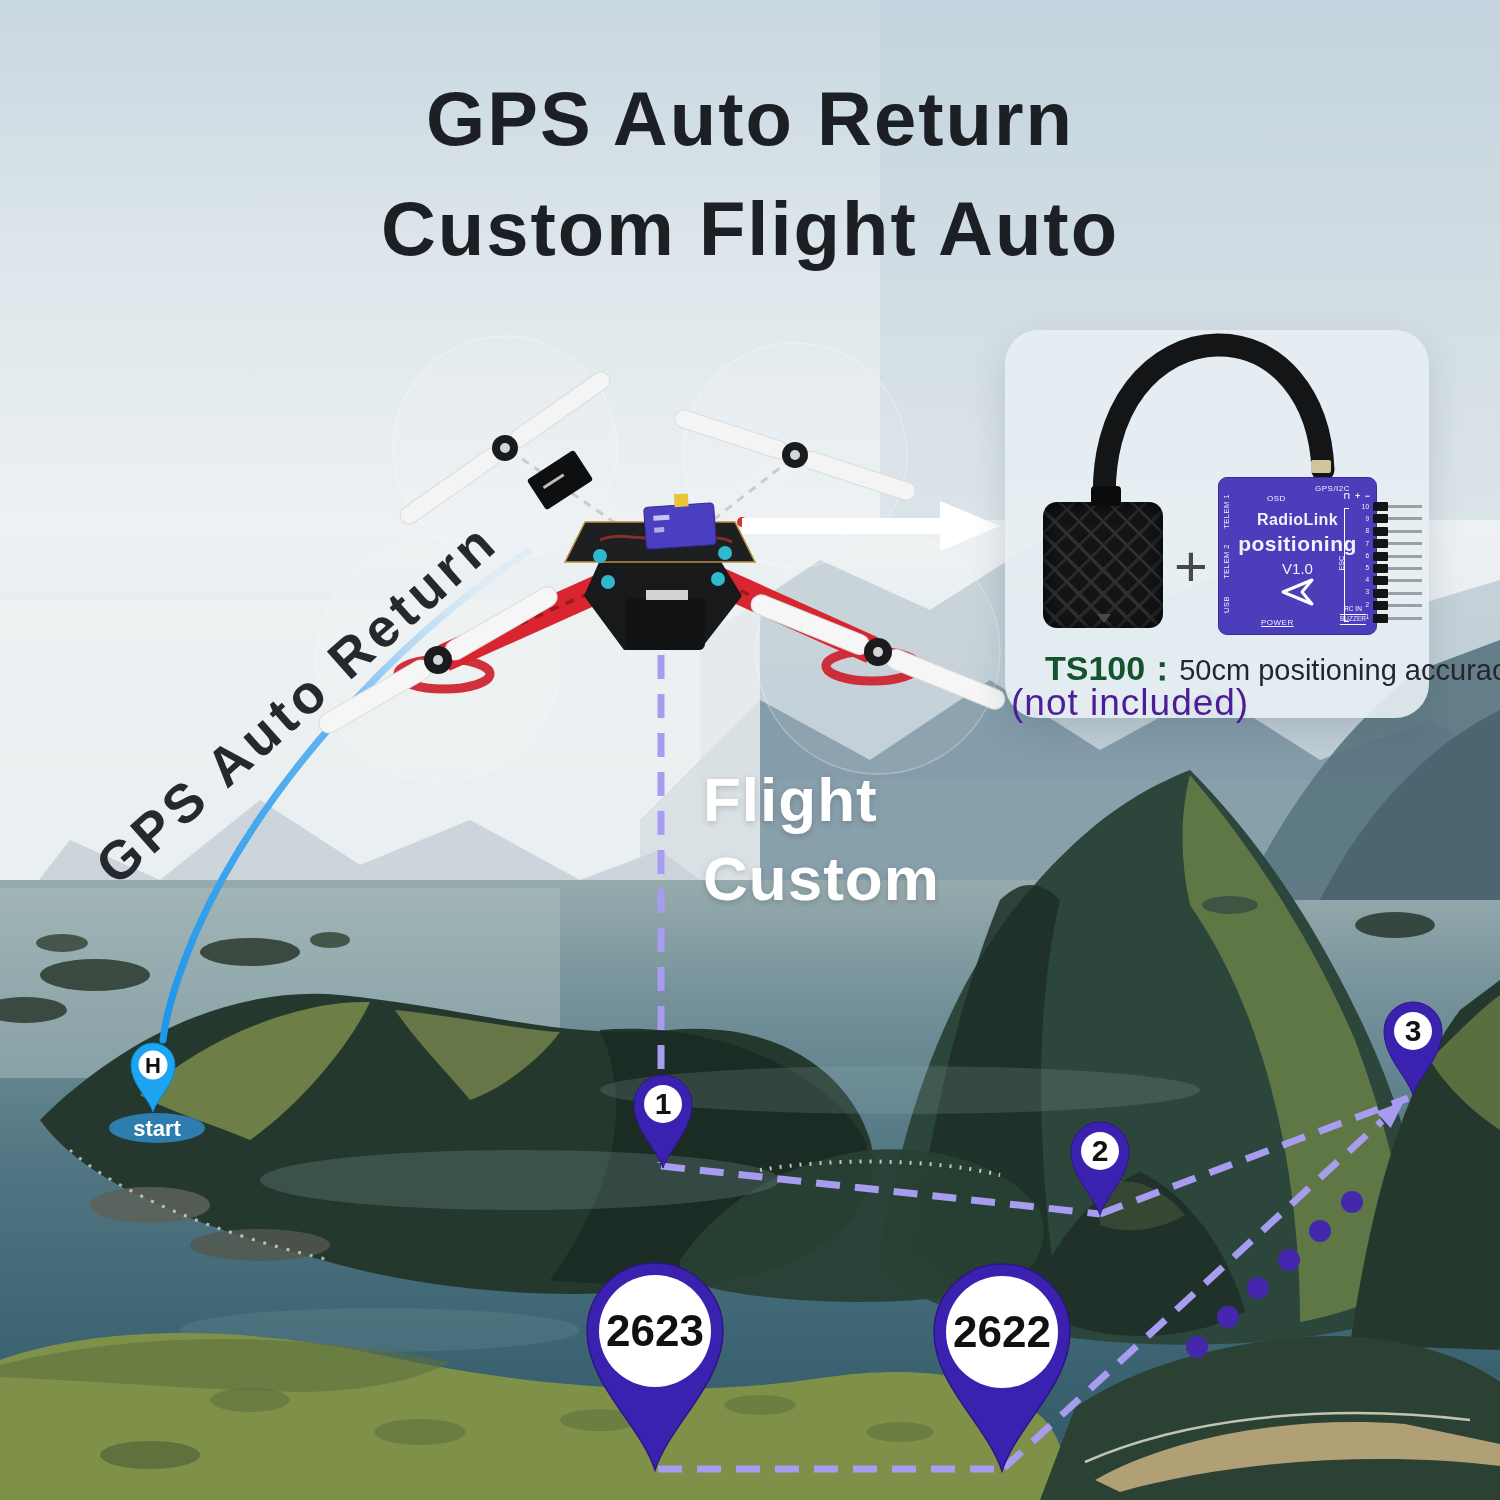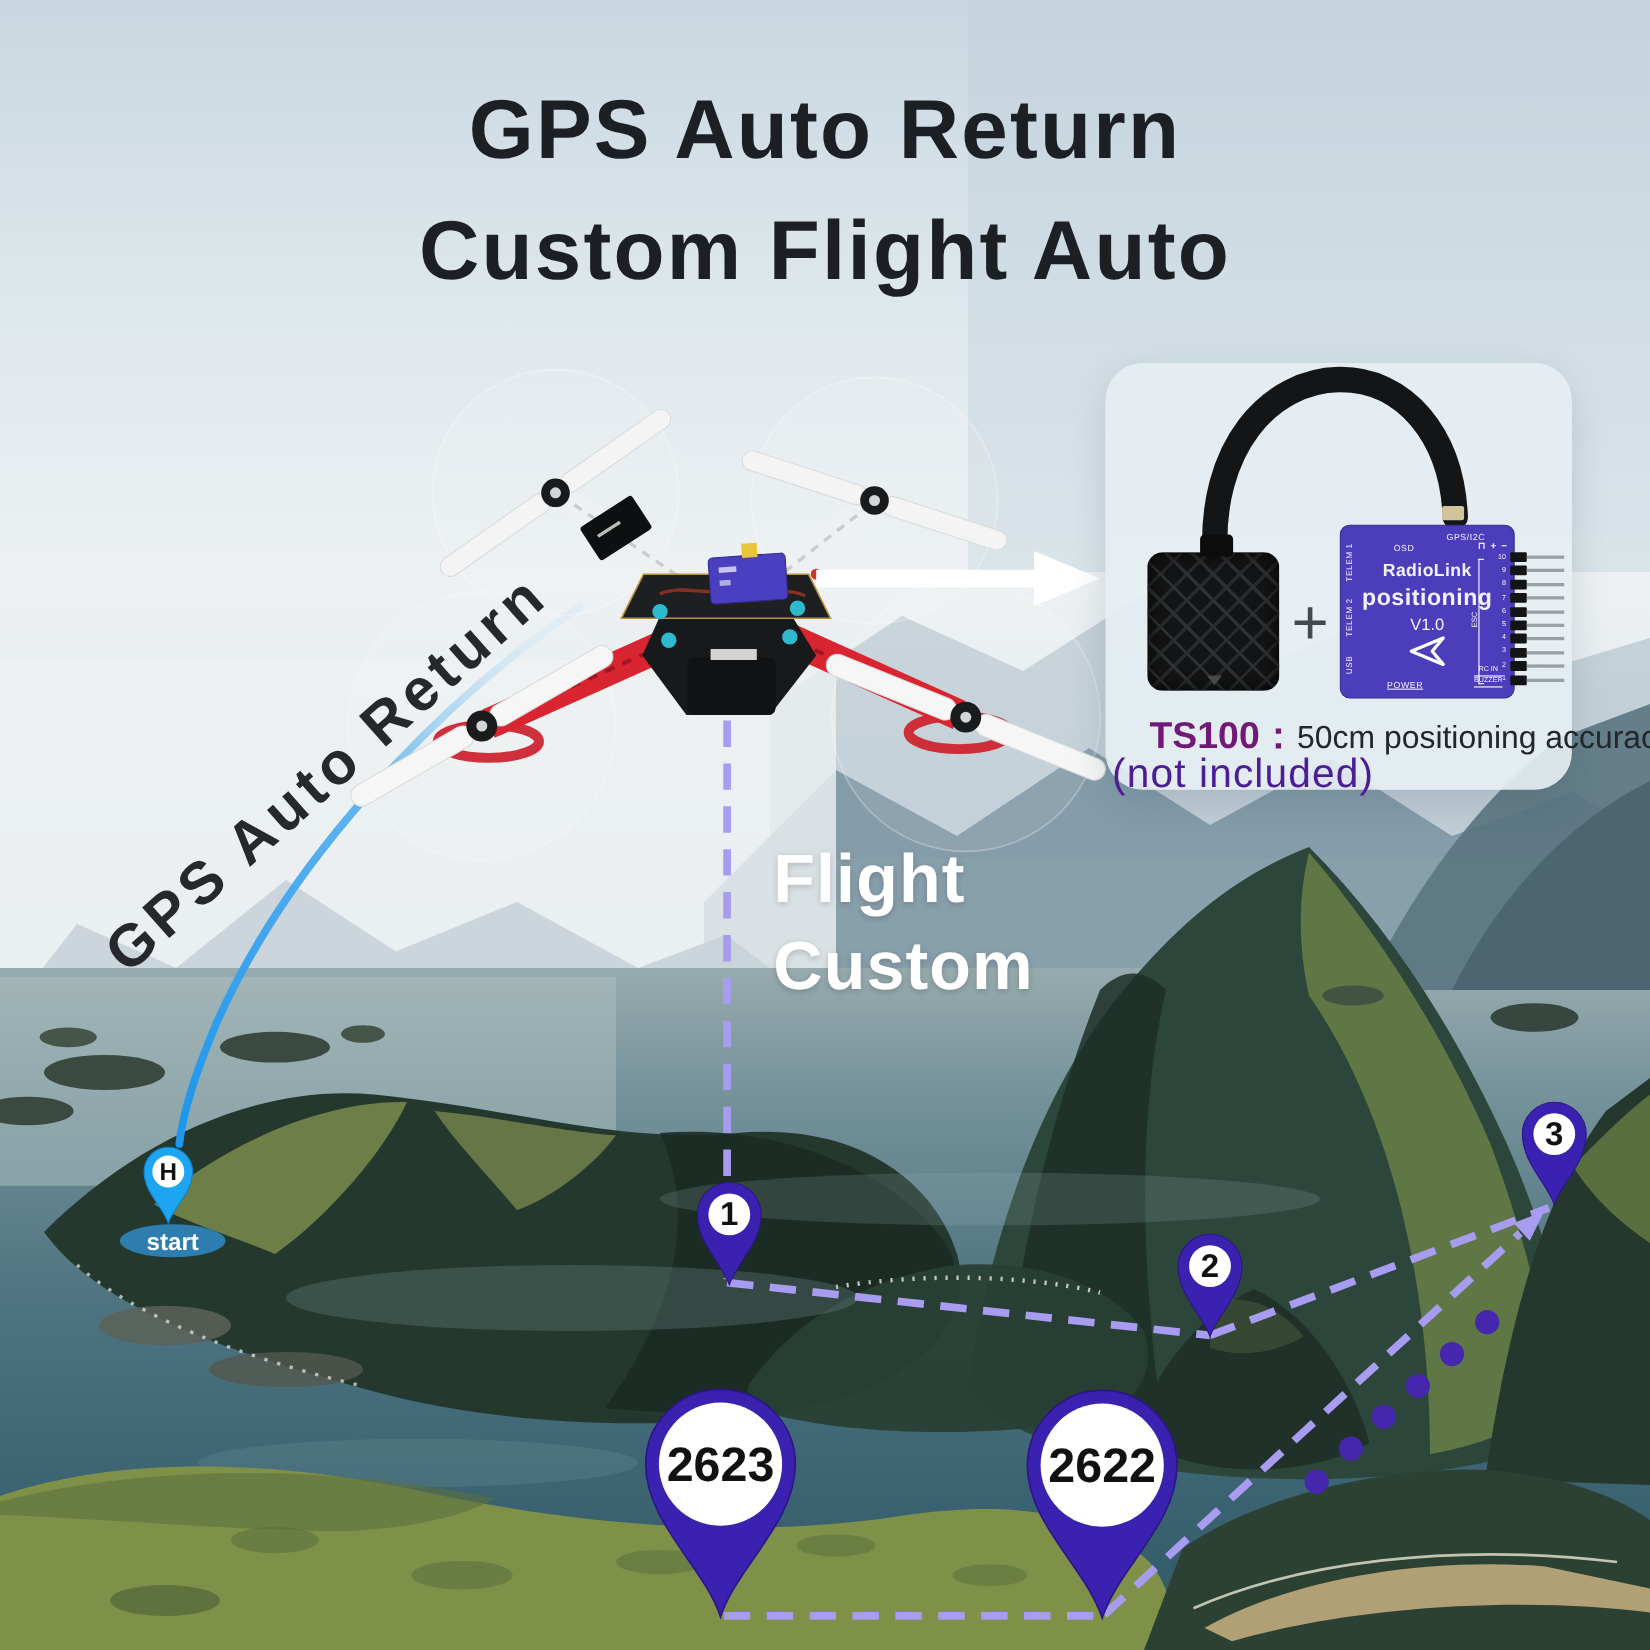--- a/index.html
+++ b/index.html
@@ -50,21 +50,21 @@
   .esc-label{position:absolute;right:31px;top:78px;font-size:7px;
     writing-mode:vertical-rl;transform:rotate(180deg);}
   .pin-nums{position:absolute;right:7px;top:25px;display:flex;flex-direction:column;
     gap:4.2px;font-size:6.5px;text-align:right;}
   .pin-nums span{display:block;height:8px;line-height:8px;}
   .pinrows{position:absolute;left:368px;top:172px;display:flex;flex-direction:column;gap:3.4px;}
   .pinrow{display:flex;align-items:center;}
   .pin-blk{display:block;width:15px;height:9px;background:#131416;border-radius:1px;}
   .pin-rod{display:block;width:34px;height:3px;background:#9aa1a6;}
   .caption{position:absolute;left:40px;top:316px;white-space:nowrap;}
-  .caption .b{font-size:34px;font-weight:700;color:#701a75;}
+  .caption .b{font-size:34px;font-weight:700;color:#14532d;}
   .caption .d{font-size:29px;color:#23272b;}
   .not-included{position:absolute;left:6px;top:352px;font-size:37px;color:#4c1d95;letter-spacing:1px;}
 </style>
 </head>
 <body>
 
 <div class="canvas">
 
   <svg class="bg" width="1500" height="1500" viewBox="0 0 1500 1500">
     <defs>

